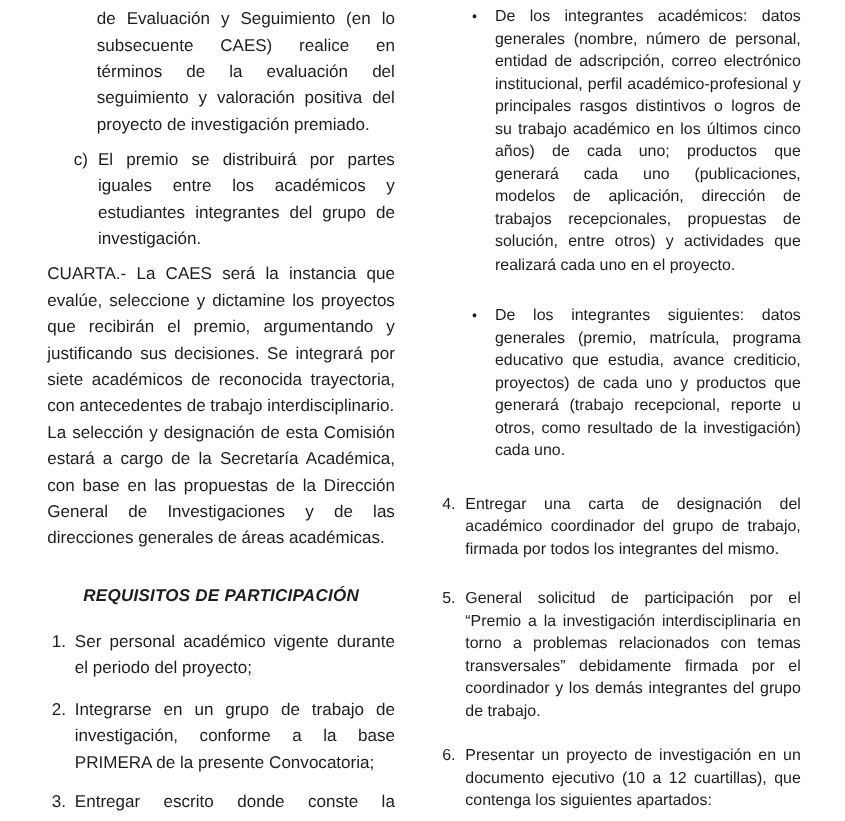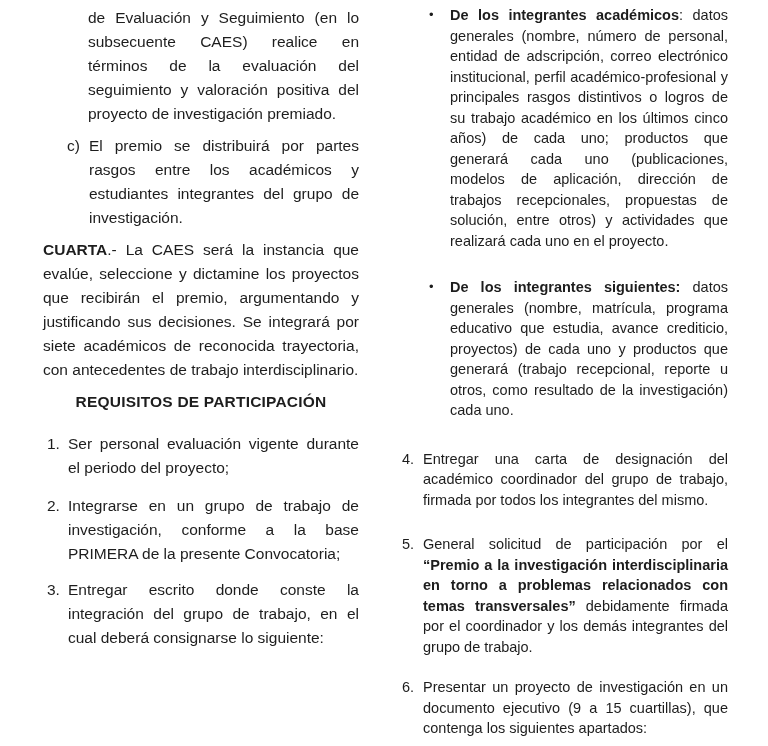--- a/index.html
+++ b/index.html
@@ -34,59 +34,61 @@
   .li-alpha .marker { flex: 0 0 22px; }
 
   
   .col-left .li-num { padding-left: 4px; }
   .col-left .li-num .marker { flex: 0 0 21px; }
 
   .clause { margin-top: 8px; }
   .heading {
     font-size: 15.5px; font-weight: bold;
     text-align: center;
-    margin-top: 8px; margin-bottom: 18px;
+    margin-top: 28px; margin-bottom: 18px;
     letter-spacing: 0.2px;
+    font-style: italic;
   }
   .mt-item1 { margin-top: 0; }
   .mt-item2 { margin-top: 14px; }
   .mt-item3 { margin-top: 12px; }
 
   
   .li-bullet { margin-left: 27px; }
   .li-bullet .marker { flex: 0 0 21px; font-size: 13px; line-height: 20.5px; }
   .mt-bullet2 { margin-top: 26px; }
   .mt-item4 { margin-top: 28px; }
   .mt-item5 { margin-top: 24px; }
   .mt-item6 { margin-top: 20px; }
 
-  b { font-weight: bold; }
+  b { font-weight: normal; }
 </style>
 </head>
 <body>
 
 <div class="page">
 
   <div class="col col-left">
 
     <p class="para hang"><span>de Evaluación y Seguimiento (en lo subsecuente CAES) realice en términos de la evaluación del seguimiento y valoración positiva del proyecto de investigación premiado.</span></p>
 
     <div class="li li-alpha">
       <span class="marker">c)</span>
-      <span class="li-text">El premio se distribuirá por partes rasgos entre los académicos y estudiantes integrantes del grupo de investigación.</span>
+      <span class="li-text">El premio se distribuirá por partes iguales entre los académicos y estudiantes integrantes del grupo de investigación.</span>
     </div>
 
     <p class="para clause"><b>CUARTA</b><span>.- La CAES será la instancia que evalúe, seleccione y dictamine los proyectos que recibirán el premio, argumentando y justificando sus decisiones. Se integrará por siete académicos de reconocida trayectoria, con antecedentes de trabajo interdisciplinario.</span></p>
 
+    <p class="para"><span>La selección y designación de esta Comisión estará a cargo de la Secretaría Académica, con base en las propuestas de la Dirección General de Investigaciones y de las direcciones generales de áreas académicas.</span></p>
 
     <h2 class="heading">REQUISITOS DE PARTICIPACIÓN</h2>
 
     <div class="li li-num mt-item1">
       <span class="marker">1.</span>
-      <span class="li-text">Ser personal evaluación vigente durante el periodo del proyecto;</span>
+      <span class="li-text">Ser personal académico vigente durante el periodo del proyecto;</span>
     </div>
 
     <div class="li li-num mt-item2">
       <span class="marker">2.</span>
       <span class="li-text">Integrarse en un grupo de trabajo de investigación, conforme a la base PRIMERA de la presente Convocatoria;</span>
     </div>
 
     <div class="li li-num mt-item3">
       <span class="marker">3.</span>
       <span class="li-text">Entregar escrito donde conste la integración del grupo de trabajo, en el cual deberá consignarse lo siguiente:</span>
@@ -96,33 +98,33 @@
 
   <div class="col col-right">
 
     <div class="li li-bullet">
       <span class="marker">•</span>
       <span class="li-text"><b>De los integrantes académicos</b><span>: datos generales (nombre, número de personal, entidad de adscripción, correo electrónico institucional, perfil académico-profesional y principales rasgos distintivos o logros de su trabajo académico en los últimos cinco años) de cada uno; productos que generará cada uno (publicaciones, modelos de aplicación, dirección de trabajos recepcionales, propuestas de solución, entre otros) y actividades que realizará cada uno en el proyecto.</span></span>
     </div>
 
     <div class="li li-bullet mt-bullet2">
       <span class="marker">•</span>
-      <span class="li-text"><b>De los integrantes siguientes:</b><span> datos generales (nombre, matrícula, programa educativo que estudia, avance crediticio, proyectos) de cada uno y productos que generará (trabajo recepcional, reporte u otros, como resultado de la investigación) cada uno.</span></span>
+      <span class="li-text"><b>De los integrantes siguientes:</b><span> datos generales (premio, matrícula, programa educativo que estudia, avance crediticio, proyectos) de cada uno y productos que generará (trabajo recepcional, reporte u otros, como resultado de la investigación) cada uno.</span></span>
     </div>
 
     <div class="li li-num mt-item4">
       <span class="marker">4.</span>
       <span class="li-text">Entregar una carta de designación del académico coordinador del grupo de trabajo, firmada por todos los integrantes del mismo.</span>
     </div>
 
     <div class="li li-num mt-item5">
       <span class="marker">5.</span>
       <span class="li-text"><span>General solicitud de participación por el </span><b>“Premio a la investigación interdisciplinaria en torno a problemas relacionados con temas transversales”</b><span>  debidamente firmada por el coordinador y los demás integrantes del grupo de trabajo.</span></span>
     </div>
 
     <div class="li li-num mt-item6">
       <span class="marker">6.</span>
-      <span class="li-text">Presentar un proyecto de investigación en un documento ejecutivo (9 a 15 cuartillas), que contenga los siguientes apartados:</span>
+      <span class="li-text">Presentar un proyecto de investigación en un documento ejecutivo (10 a 12 cuartillas), que contenga los siguientes apartados:</span>
     </div>
 
   </div>
 
 </div>
 
 </body></html>

